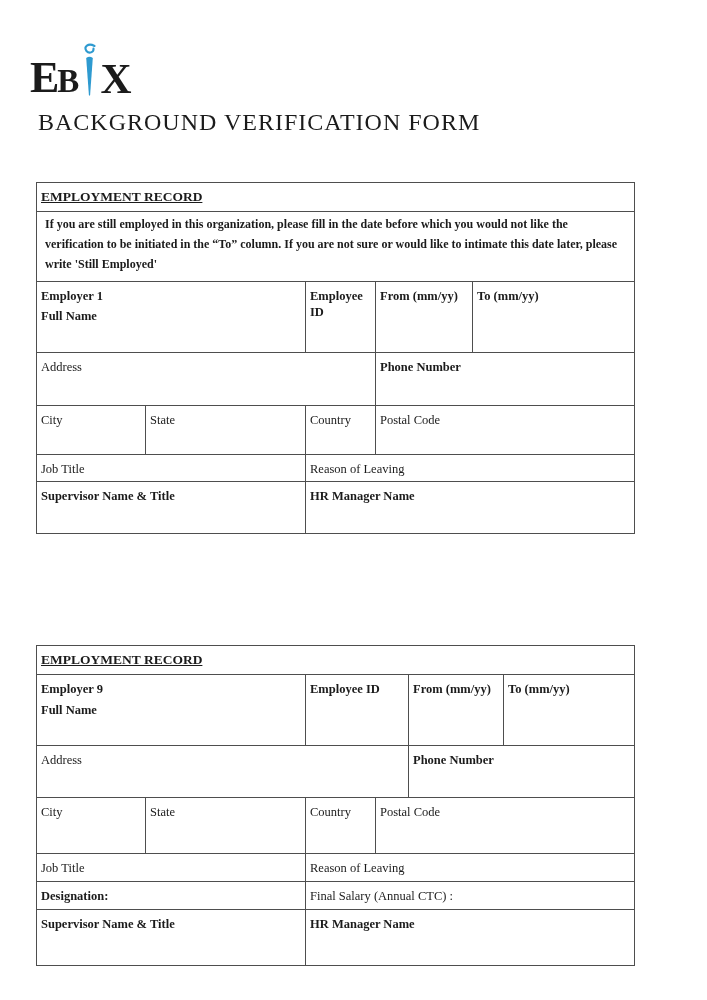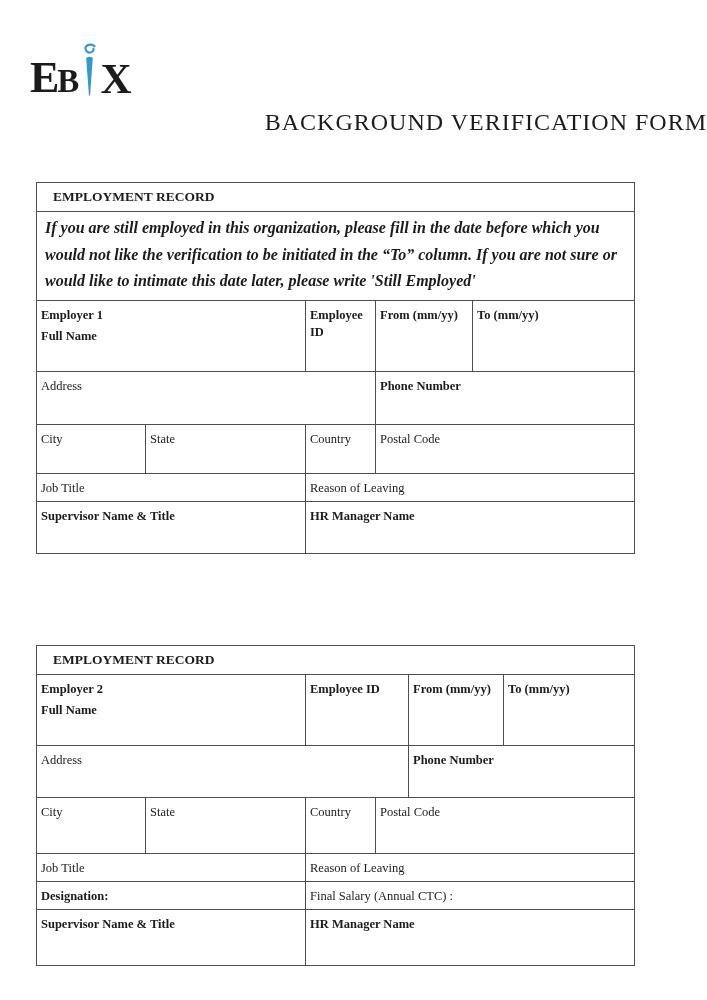--- a/index.html
+++ b/index.html
@@ -12,35 +12,35 @@
   
   .logo { position:absolute; top:42px; left:30px; display:flex; align-items:flex-end; }
   .logo-E { font-size:44px; line-height:0.82; font-weight:bold; letter-spacing:-1px; }
   .logo-B { font-size:33px; line-height:0.84; font-weight:bold; margin-left:-1px; }
   .logo-torch { display:block; margin:0 1px -1px 2px; }
   .logo-X { font-size:43px; line-height:0.82; font-weight:bold; margin-left:1px; }
 
   
   .title {
     position:absolute; top:109px; left:0; width:707px; margin:0;
-    text-align:right; font-size:24px; font-weight:normal; letter-spacing:1px;
+    text-align:left; font-size:24px; font-weight:normal; letter-spacing:1px;
     padding-left:38px; box-sizing:border-box;
   }
 
   
   table.rec { border-collapse:collapse; table-layout:fixed; width:598px; position:absolute; left:36px; }
   table.t1 { top:182px; }
   table.t2 { top:645px; }
   td {
     border:1px solid #4e4e4e; vertical-align:top;
     padding:6px 8px 4px 4px; font-size:12.5px; line-height:1.35;
     overflow:hidden;
   }
-  td.hdr { font-size:13.5px; font-weight:bold; padding:5px 16px; }
-  td.instr { font-weight:bold; font-size:16px; line-height:1.65; padding:3px 9px 6px 8px;font-style:italic; }
+  td.hdr { font-size:13.5px; font-weight:bold; padding:5px 4px;text-decoration:underline; }
+  td.instr { font-weight:bold; font-size:12px; line-height:1.65; padding:3px 9px 6px 8px; }
   .b { font-weight:bold; }
   .line2 { margin-top:4px; }
   .nw { white-space:nowrap; }
 
   tr.h28 td { height:14px; }
   tr.h74 td { height:60px; }
   tr.h56 td { height:42px; }
   tr.h52 td { height:38px; }
   tr.h30 td { height:16px; }
   tr.h55 td { height:41px; }
@@ -116,21 +116,21 @@
       <col style="width:33px">
         <col style="width:95px">
         <col style="width:131px">
     </colgroup>
     <tbody>
         <tr class="h28">
       <td class="hdr" colspan="6">EMPLOYMENT RECORD</td>
     </tr>
     <tr class="h74">
       <td colspan="2">
-        <div class="b">Employer 2</div>
+        <div class="b">Employer 9</div>
         <div class="b line2">Full Name</div>
       </td>
       <td class="b" colspan="2">Employee ID</td>
       <td class="b nw">From (mm/yy)</td>
       <td class="b">To (mm/yy)</td>
     </tr>
     <tr class="h55">
       <td colspan="4">Address</td>
       <td class="b" colspan="2">Phone Number</td>
     </tr>

